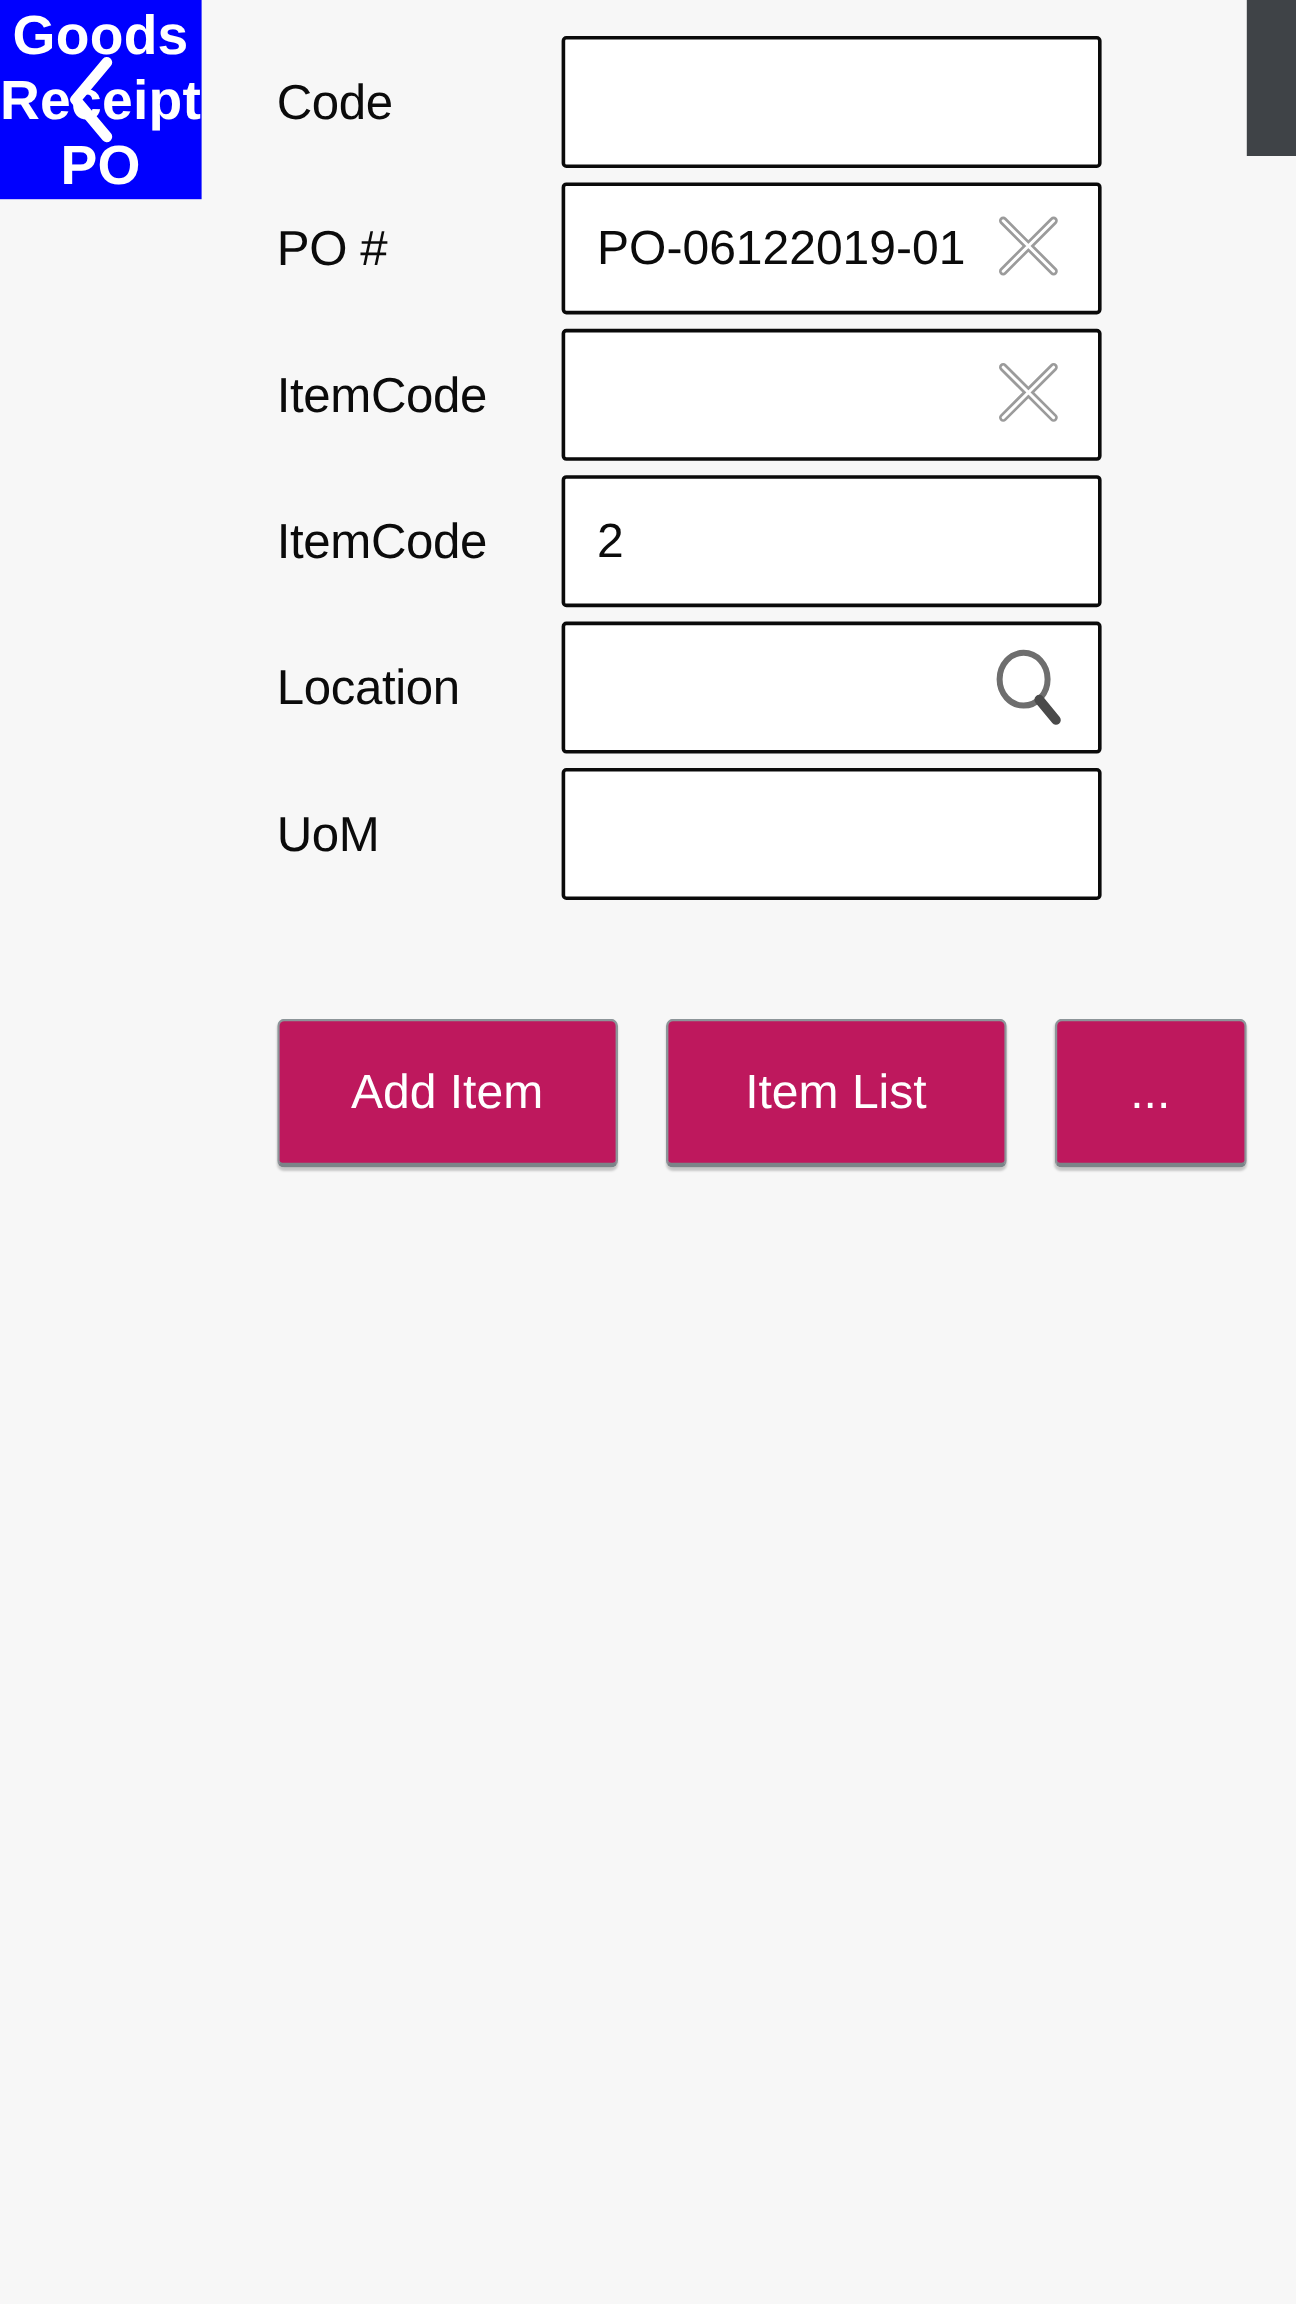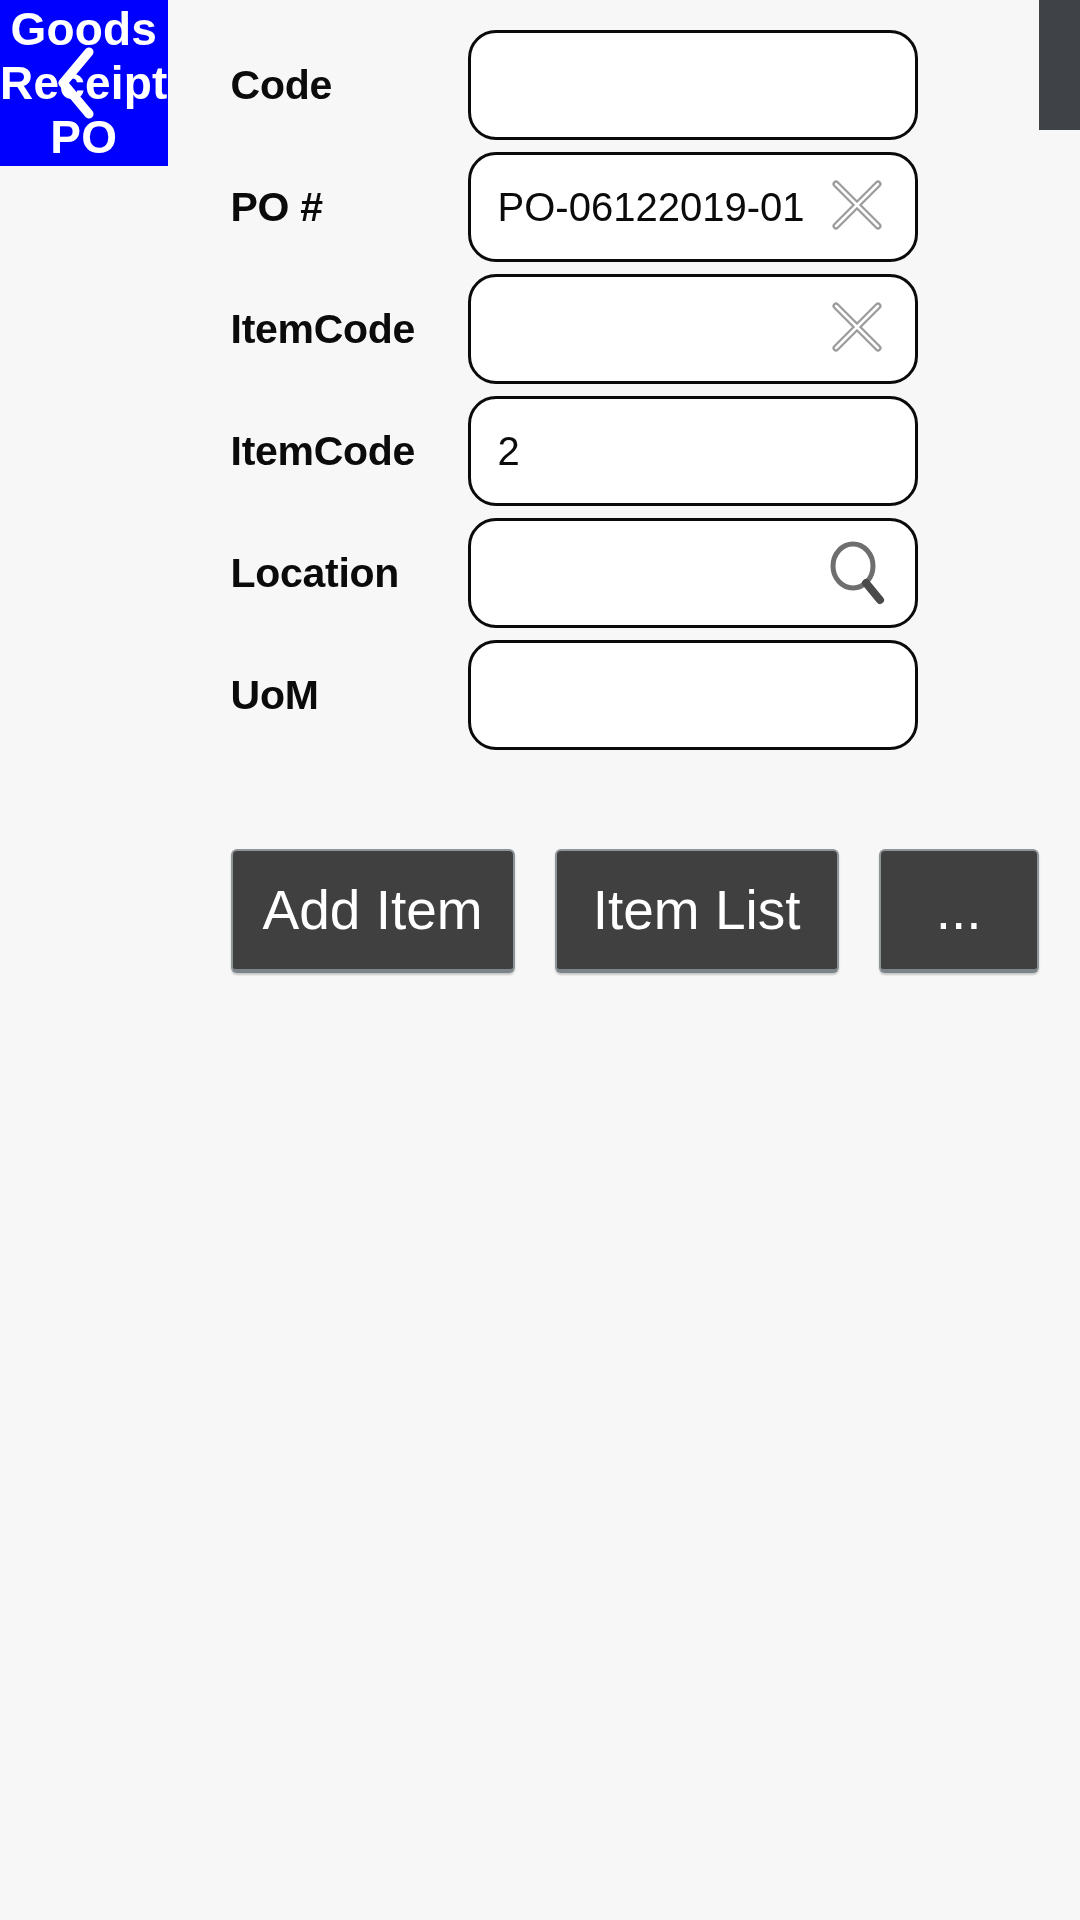--- a/index.html
+++ b/index.html
@@ -63,32 +63,32 @@
   .row {
     display: flex;
     align-items: center;
     height: 122px;
   }
 
   .row-label {
     width: 300px;
     padding-left: 63px;
     font-size: 41px;
-    font-weight: bold;
+    font-weight: normal;
     color: #0b0b0b;
     letter-spacing: -0.3px;
   }
 
   .field {
     position: relative;
     width: 450px;
     height: 110px;
     background: #ffffff;
     border: 3px solid #0a0a0a;
-    border-radius: 28px;
+    border-radius: 4px;
     display: flex;
     align-items: center;
   }
 
   .field-value {
     padding-left: 27px;
     font-size: 40px;
     color: #0b0b0b;
     white-space: nowrap;
     overflow: hidden;
@@ -112,26 +112,26 @@
   .button-bar {
     display: flex;
     align-items: center;
     padding-left: 63px;
     gap: 40px;
     margin-top: 93px;
   }
 
   .btn {
     height: 124px;
-    background: #404040;
+    background: #be185d;
     border: 2px solid #8d9599;
     border-bottom: 4px solid #7b8488;
     border-radius: 6px;
     color: #ffffff;
-    font-size: 55px;
+    font-size: 40px;
     display: flex;
     align-items: center;
     justify-content: center;
     cursor: pointer;
     box-shadow: 0 2px 2px rgba(0,0,0,0.20);
   }
   .btn-wide   { width: 284px; }
   .btn-small  { width: 160px; }
 
   .spacer { flex: 1 1 auto; }

